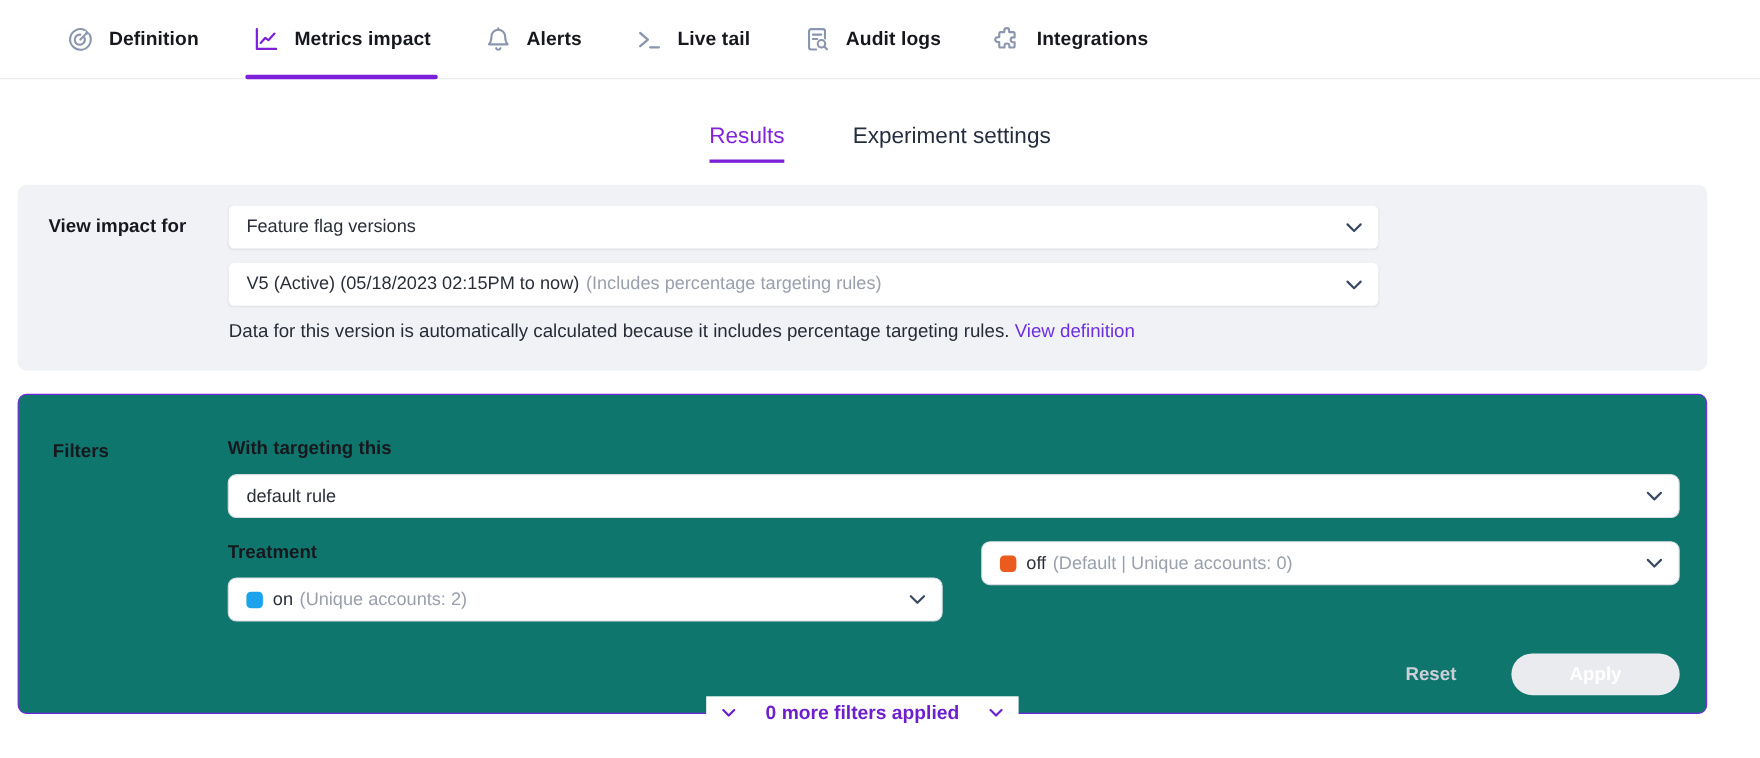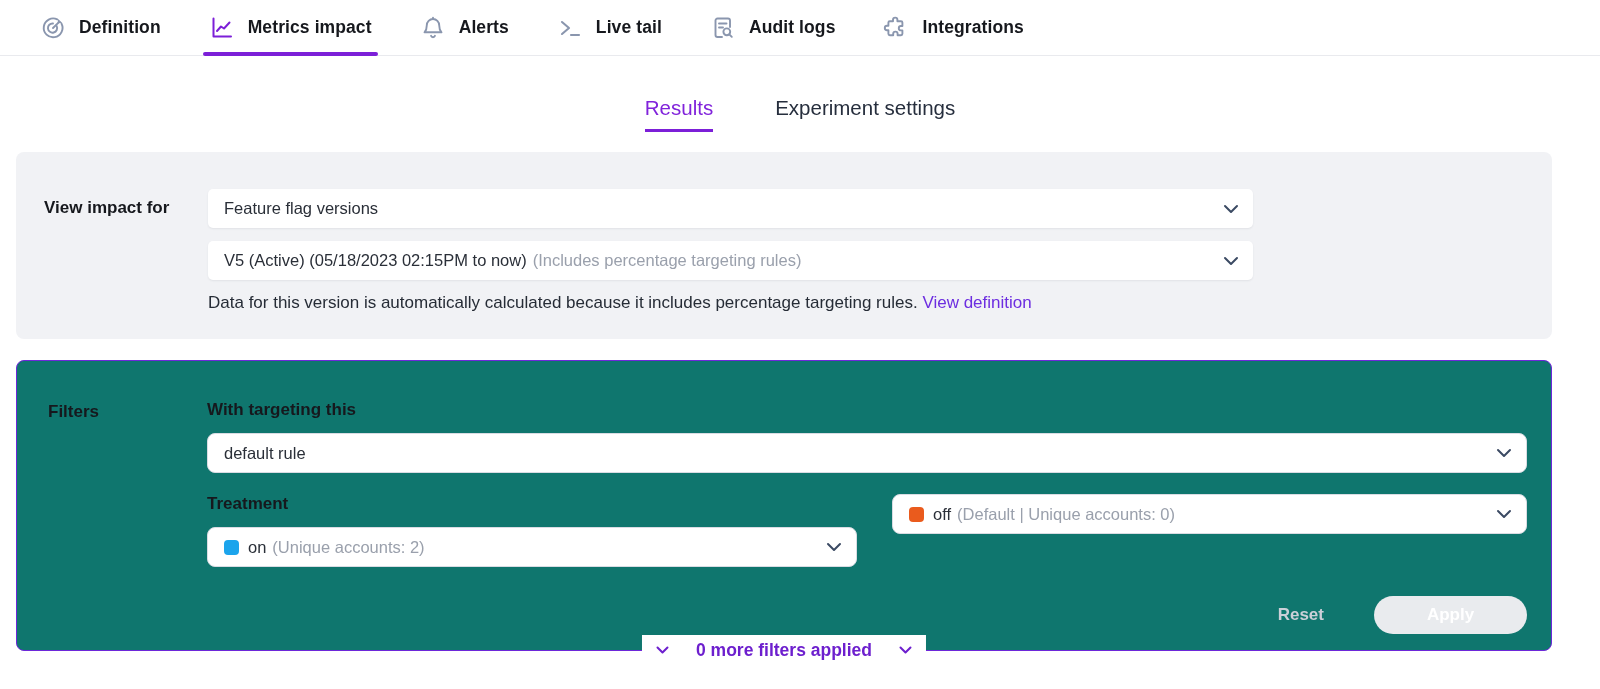--- a/index.html
+++ b/index.html
@@ -1,31 +1,31 @@
 <!DOCTYPE html>
 <html><head>
 <meta charset="utf-8">
 <style>
   * { margin:0; padding:0; box-sizing:border-box; }
   html,body { width:1600px; height:689px; background:#fff; font-family:"Liberation Sans","DejaVu Sans",sans-serif; color:#1c2128; overflow:hidden; }
 
   
-  .tabbar { display:flex; align-items:stretch; height:56px; padding-left:38px; border-bottom:1px solid #e9eaee; background:#fff; }
+  .tabbar { display:flex; align-items:stretch; height:72px; padding-left:58px; border-bottom:1px solid #e9eaee; background:#fff; }
   .tab { position:relative; display:flex; align-items:center; gap:13px; margin-right:44px; cursor:pointer; padding:0 2px; }
   .tab .lbl { font-size:17.5px; font-weight:700; color:#16181d; letter-spacing:.1px; }
   .tab.active::after { content:""; position:absolute; left:-4px; right:-4px; bottom:-1px; height:4px; background:#7c1fd8; border-radius:3px; }
   .tabicon { width:26px; height:26px; display:block; }
 
   
   .subtabs { display:flex; justify-content:center; align-items:flex-start; gap:62px; padding-top:40px; height:96px; }
   .subtab { font-size:20.5px; font-weight:500; color:#262e3d; cursor:pointer; padding-bottom:9px; }
   .subtab.active { color:#8123db; border-bottom:3px solid #7c1fd8; }
 
   
-  .impact-panel { margin:0 48px 0 16px; background:#f1f2f5; border-radius:8px; padding:37px 0 26px 28px; display:flex; }
+  .impact-panel { margin:0 48px 0 16px; background:#f1f2f5; border-radius:8px; padding:19px 0 26px 28px; display:flex; }
   .impact-label { width:164px; font-size:17px; font-weight:700; color:#16181d; padding-top:9px; }
   .impact-controls { width:1045px; }
   .sel { position:relative; display:flex; align-items:center; background:#fff; border-radius:5px; height:39px; padding:0 44px 0 16px; font-size:16.5px; color:#2a2f38; cursor:pointer; }
   .impact-controls .sel { box-shadow:0 1px 2px rgba(40,45,60,.08); margin-bottom:13px; }
   .sel .muted { color:#9aa0ac; }
   .sel .chev { position:absolute; right:14px; top:50%; transform:translateY(-50%); }
   .impact-note { font-size:17px; color:#262c36; margin-top:7px; }
   .impact-note a { color:#6d2ee0; text-decoration:none; cursor:pointer; }
 
   

